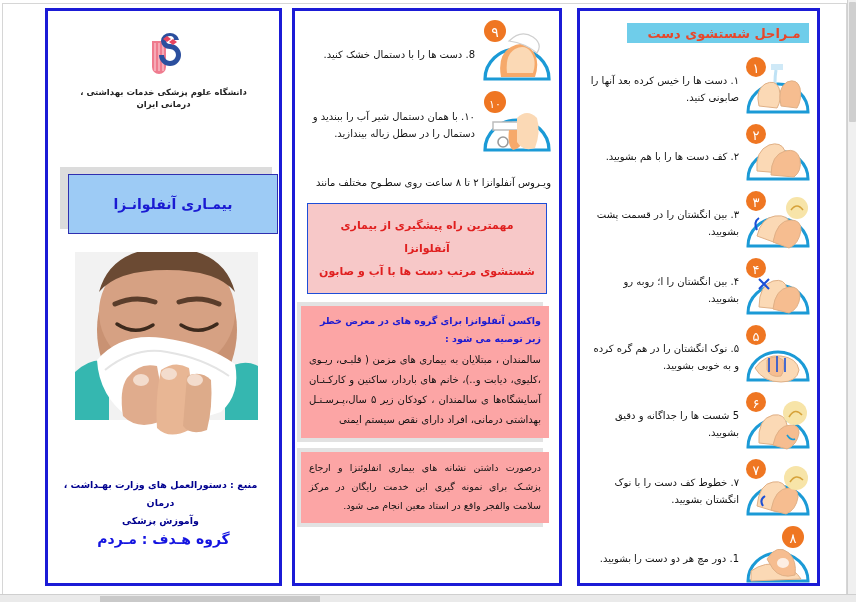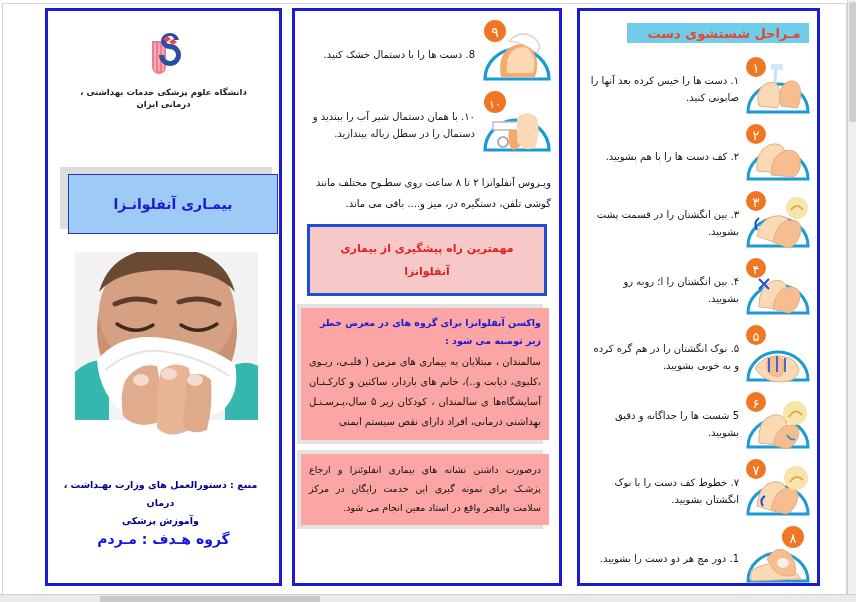--- a/index.html
+++ b/index.html
@@ -76,21 +76,21 @@
     text-align:center;color:#00008f;font-weight:bold;font-size:9.5px;line-height:1.9;
   }
   .target-text{
     position:absolute;left:10px;right:10px;top:520px;
     text-align:center;color:#1414e0;font-weight:bold;font-size:14px;
   }
   .para{
     margin:12px 8px 0 8px;text-align:right;font-size:10px;color:#111;line-height:2.1;
   }
   .alert-box{
-    margin:10px 12px 0 12px;background:#f7c8c8;border:3px solid #1d4ed8;
+    margin:10px 12px 0 12px;background:#f7c8c8;border:1px solid #1d4ed8;
     padding:10px 8px;text-align:center;
   }
   .alert-box div{
     color:#e01f1f;font-weight:bold;font-size:11px;line-height:2.1;
   }
   .info-block{
     position:relative;margin:12px 10px 0 6px;
   }
   .info-block .shade{
     position:absolute;left:-4px;top:-4px;right:6px;bottom:-4px;background:#e2e2e2;
@@ -214,25 +214,25 @@
           <circle cx="24" cy="52" r="5" fill="none" stroke="#9a9a9a" stroke-width="1.6"></circle>
           <circle cx="16" cy="12" r="11" fill="#ef7622"></circle>
           <text x="16" y="18" font-size="11" fill="#ffffff" text-anchor="middle" font-family="DejaVu Sans, sans-serif">۱۰</text>
         </svg>
       </div>
       <div class="txt">۱۰. با همان دستمال شیر آب را ببندید و دستمال را در سطل زباله  بیندازید.</div>
     </div>
 
     <div class="para">
       <div>ویـروس آنفلوانزا ۲ تا ۸  ساعت روی سطـوح  مختلف مانند</div>
-      <div>گوشی تلفن، دستگیره  در، میز و.... باقی می ماند.</div>
     </div>
 
     <div class="alert-box">
       <div>مهمترین راه پیشگیری از بیماری آنفلوانزا</div>
+      <div>شستشوی مرتب دست ها با آب و صابون</div>
     </div>
 
     <div class="info-block">
       <div class="shade"></div>
       <div class="info-box">
         <div class="head">واکسن آنفلوانزا برای گروه های در معرض خطر زیر توصیه می شود :</div>
         <div class="body">سالمندان ، مبتلایان به بیماری های مزمن ( قلبـی، ریـوی ،کلیوی، دیابت و..)، خانم های باردار، ساکنین و کارکـنـان آسایشگاه‌ها ی سالمندان ، کودکان زیر ۵ سال،پـرسـنـل بهداشتی درمانی، افراد دارای نقص سیستم ایمنی</div>
       </div>
     </div>
 

